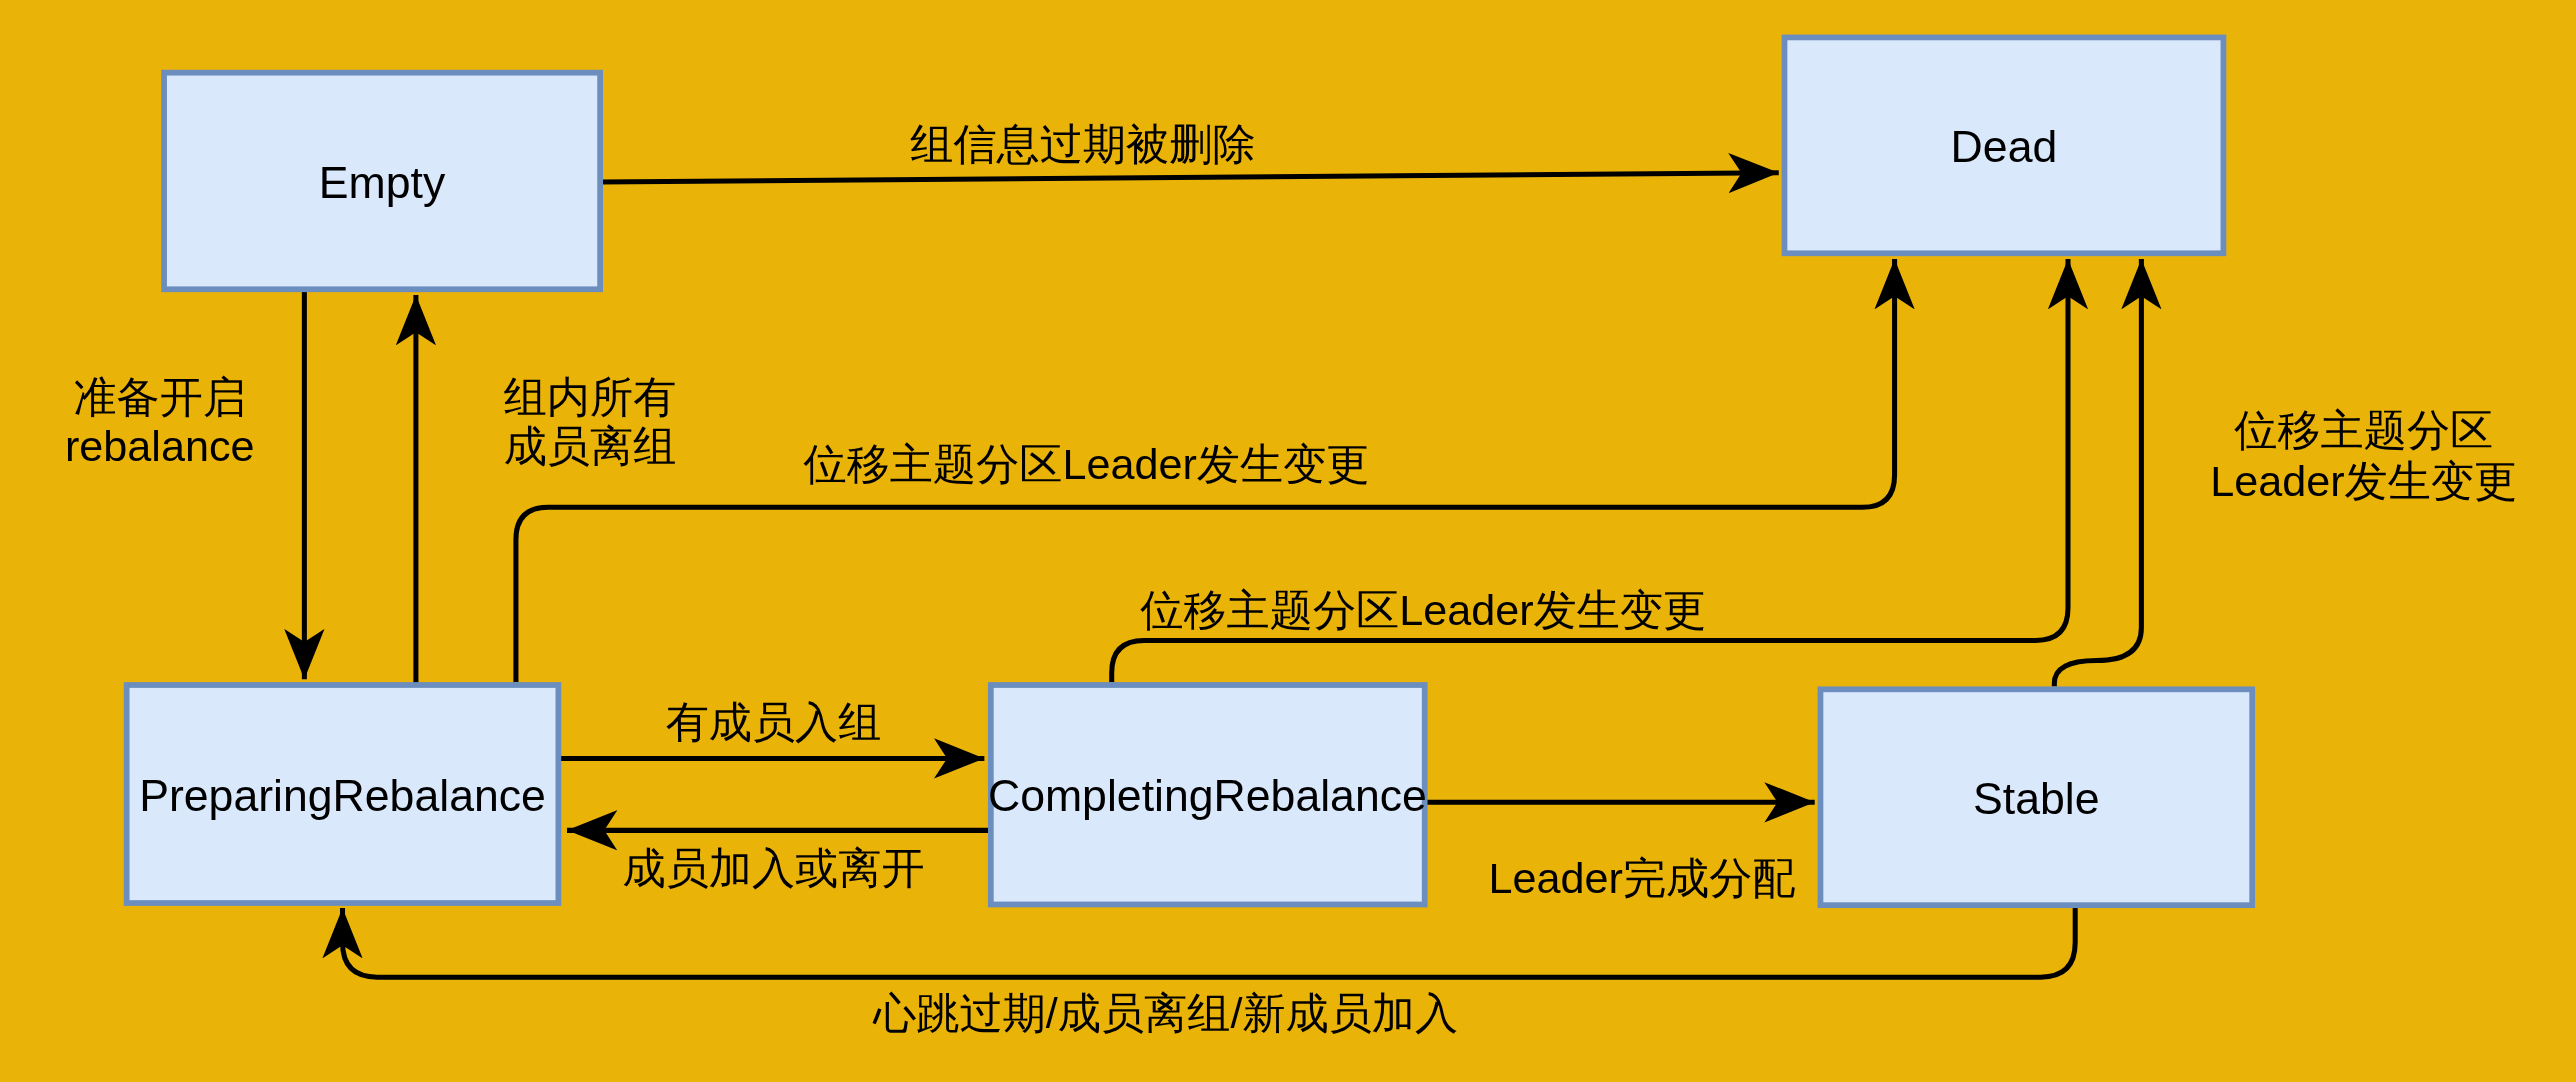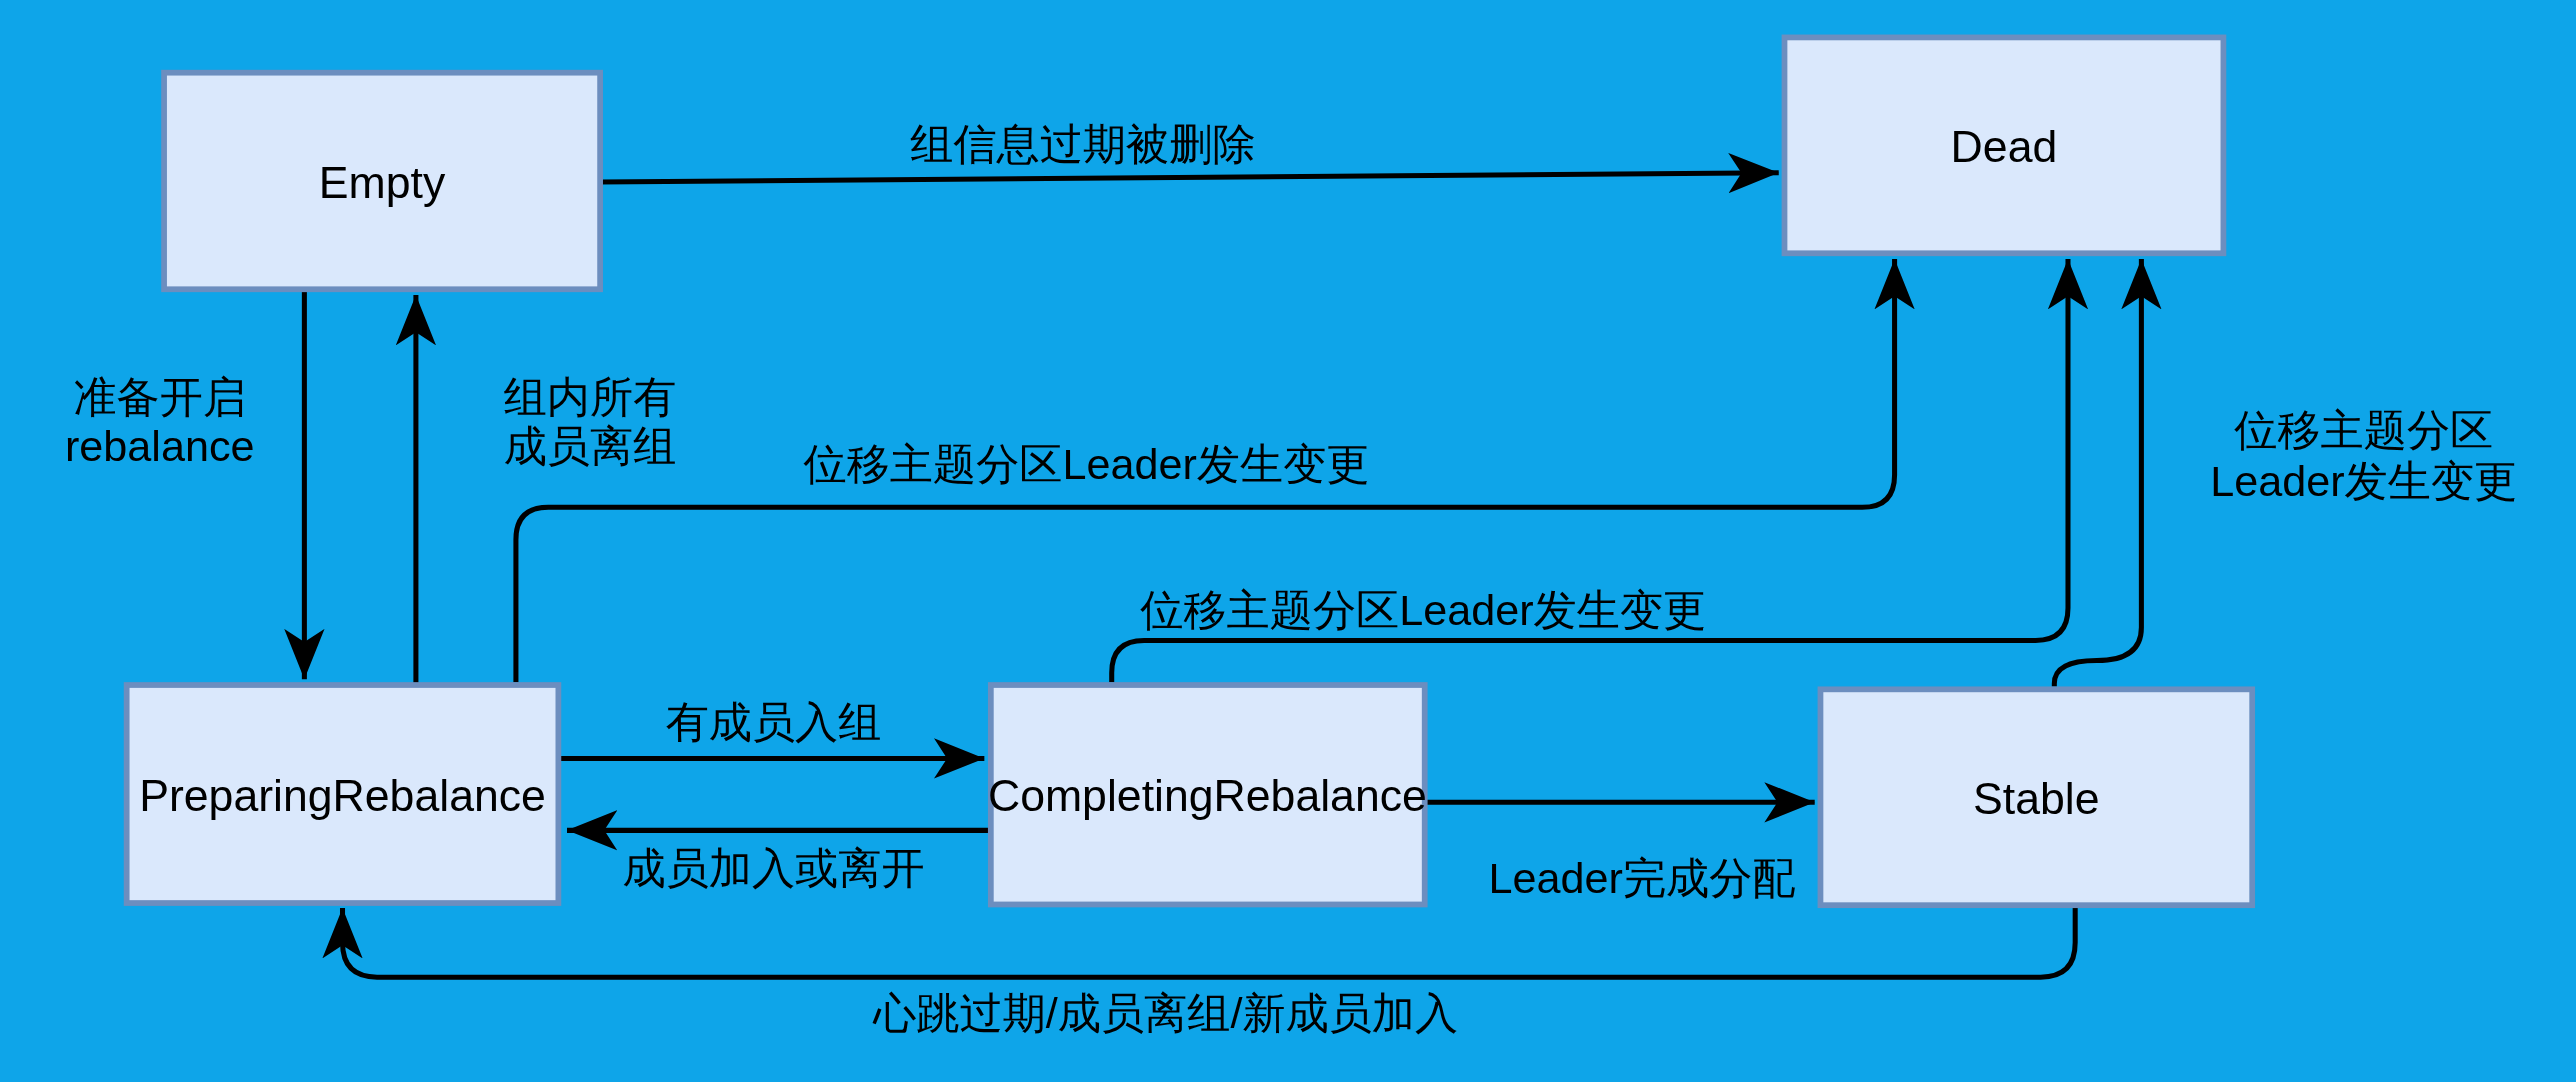--- a/index.html
+++ b/index.html
@@ -3,21 +3,21 @@
 <meta charset="utf-8">
 <style>
   html, body {
     margin: 0;
     padding: 0;
     background: #ffffff;
     font-family: "Liberation Sans", "DejaVu Sans", sans-serif;
   }
   .diagram-wrap {
     width: 100%;
-    background: #0ea5e9;
+    background: #eab308;
   }
   svg { display: block; width: 100%; height: auto; }
   .node-rect {
     fill: #dae8fc;
     stroke: #6c8ebf;
     stroke-width: 8;
   }
   .node-label {
     fill: #000000;
     font-size: 62px;

